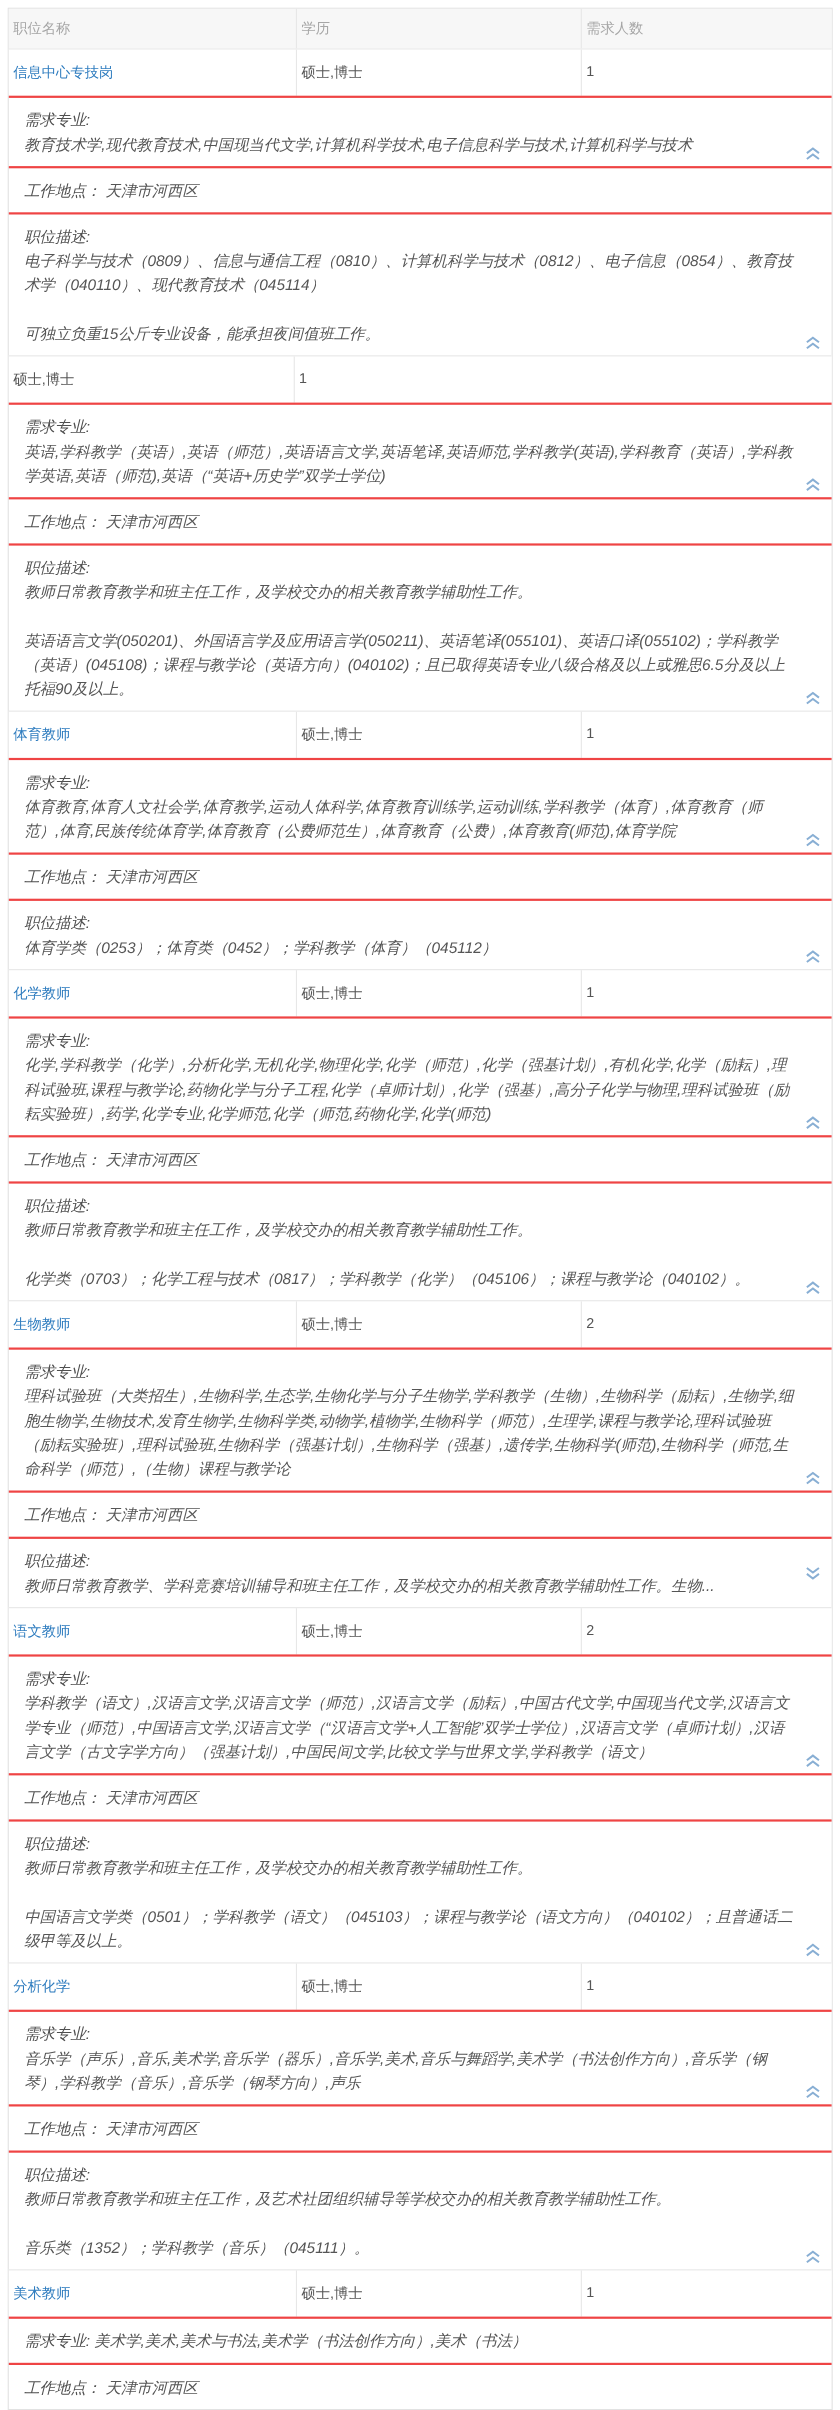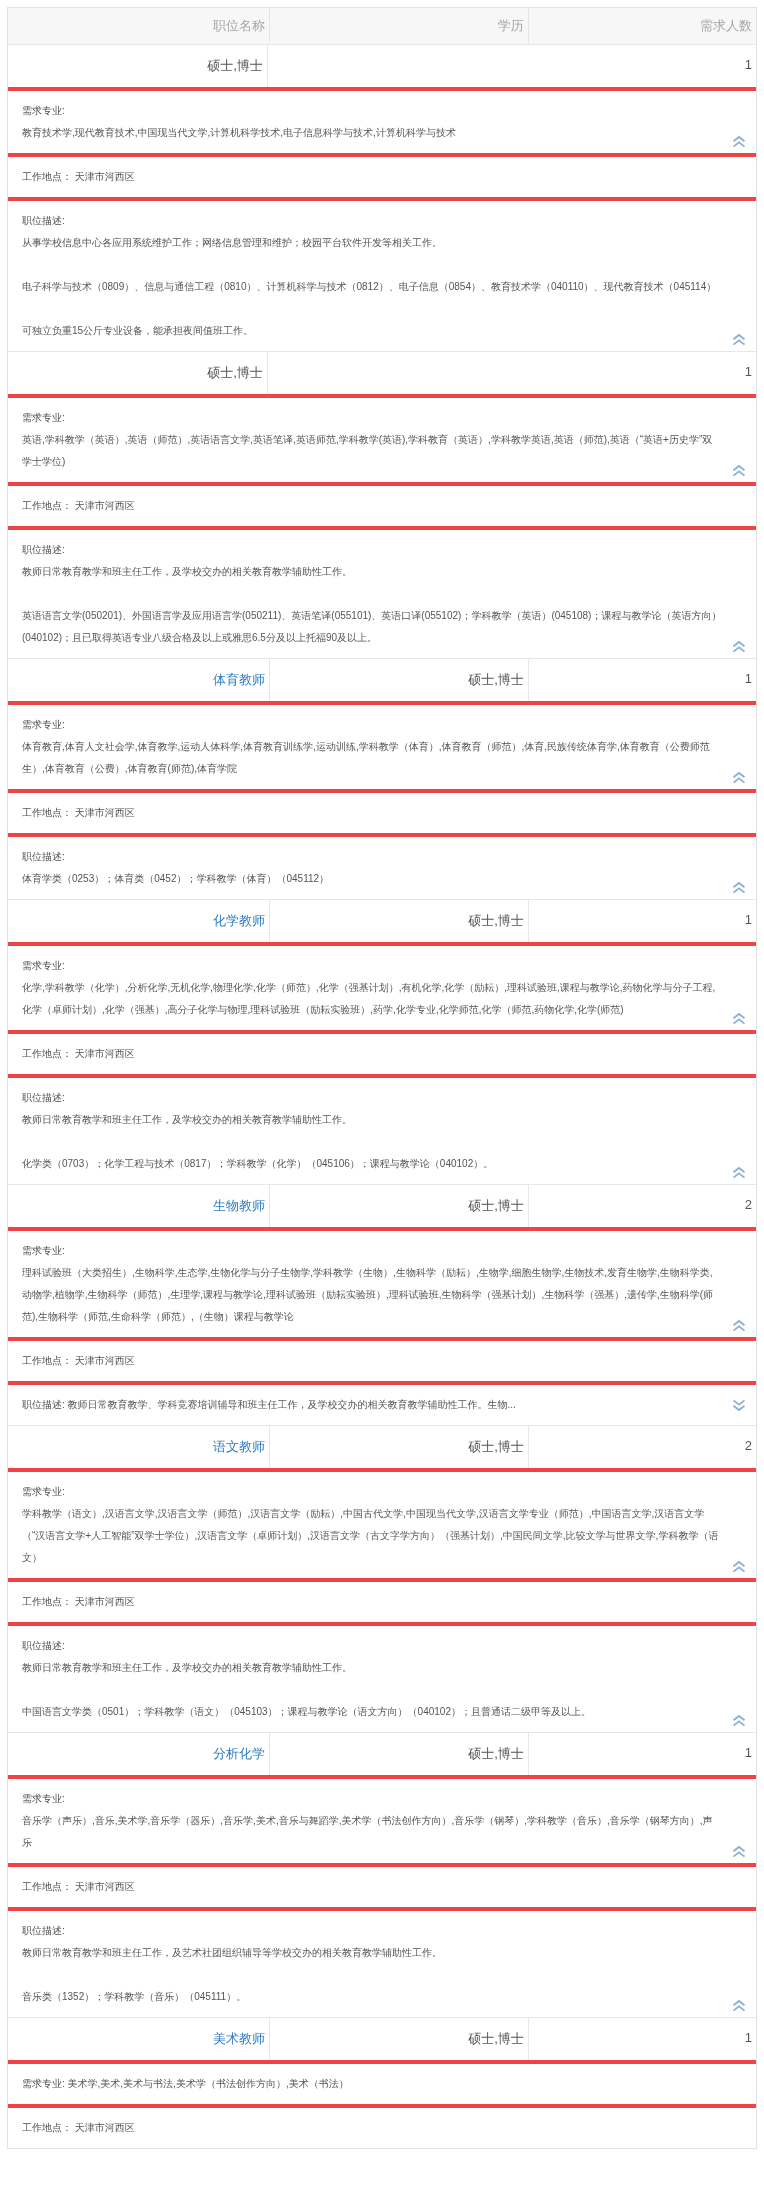--- a/index.html
+++ b/index.html
@@ -6,40 +6,41 @@
   body {
     margin: 0;
     background: #ffffff;
     font-family: "Liberation Sans", "DejaVu Sans", sans-serif;
     color: #555;
   }
   .page { width: 764px; padding: 7px 7px 33px 7px; }
   .jobs-table { width: 750px; border: 1px solid #e2e2e2; background: #fff; }
 
   .row3 { display: flex; width: 100%; }
-  .row3 .cell { text-align: right; font-size: 13px; }
+  .row3 .cell { text-align: left; font-size: 13px; }
   .row3 .cell + .cell { border-left: 1px solid #e7e7e7; }
   .cell-name   { width: 34.9%; }
   .cell-degree { width: 34.6%; }
   .cell-count  { flex: 1; }
 
   .thead { background: #f7f7f7; }
   .thead .cell { color: #a6a6a6; padding: 9px 4px; }
 
   .pos-row { border-top: 1px solid #e7e7e7; background: #fff; }
   .pos-row .cell { padding: 12px 4px; color: #555; }
   .pos-row .cell-name a { color: #2e7cbf; text-decoration: none; cursor: pointer; }
 
   .block {
     position: relative;
-    border-top: 4px solid #ef4444;
+    border-top: 2px solid #ef4444;
     padding: 9px 34px 9px 14px;
-    font-size: 10px;
+    font-size: 14px;
     line-height: 22px;
     color: #555;
+    font-style: italic;
   }
   .block .label { color: #4f4f4f; }
   .block.stacked .label { display: block; }
   .block.inline .content { white-space: nowrap; overflow: hidden; display: inline; }
   .block.inline { padding-right: 44px; }
   .para + .para { margin-top: 22px; }
 
   .loc-block { padding-right: 14px; }
 
   .chevron {
@@ -59,41 +60,44 @@
 <div class="page">
   <div class="jobs-table">
     <div class="row3 thead">
       <div class="cell cell-name">职位名称</div>
       <div class="cell cell-degree">学历</div>
       <div class="cell cell-count">需求人数</div>
     </div>
     <div id="table-body">
   <div>
     <div class="row3 pos-row">
+      <div class="cell cell-name">
+        <a>信息中心专技岗</a>
+      </div>
       <div class="cell cell-degree">硕士,博士</div>
       <div class="cell cell-count">1</div>
     </div>
 
     <div class="block stacked">
       <span class="label">需求专业:</span><span class="content">教育技术学,现代教育技术,中国现当代文学,计算机科学技术,电子信息科学与技术,计算机科学与技术</span>
       <span class="chevron">
         <svg width="16" height="14" viewBox="0 0 16 14">
           <path d="M2.5 6.2 L8 2 L13.5 6.2" fill="none" stroke="#89afd4" stroke-width="1.8"></path>
           <path d="M2.5 11.6 L8 7.4 L13.5 11.6" fill="none" stroke="#89afd4" stroke-width="1.8"></path>
         </svg>
       </span>
     </div>
 
     <div class="block loc-block">
       <span class="label">工作地点：</span>
       <span class="content">天津市河西区</span>
     </div>
 
     <div class="block stacked">
-      <span class="label">职位描述:</span><span class="content"><div class="para">从事学校信息中心各应用系统维护工作；网络信息管理和维护；校园平台软件开发等相关工作。</div><div class="para">电子科学与技术（0809）、信息与通信工程（0810）、计算机科学与技术（0812）、电子信息（0854）、教育技术学（040110）、现代教育技术（045114）</div><div class="para">可独立负重15公斤专业设备，能承担夜间值班工作。</div></span>
+      <span class="label">职位描述:</span><span class="content"><div class="para">电子科学与技术（0809）、信息与通信工程（0810）、计算机科学与技术（0812）、电子信息（0854）、教育技术学（040110）、现代教育技术（045114）</div><div class="para">可独立负重15公斤专业设备，能承担夜间值班工作。</div></span>
       <span class="chevron">
         <svg width="16" height="14" viewBox="0 0 16 14">
           <path d="M2.5 6.2 L8 2 L13.5 6.2" fill="none" stroke="#89afd4" stroke-width="1.8"></path>
           <path d="M2.5 11.6 L8 7.4 L13.5 11.6" fill="none" stroke="#89afd4" stroke-width="1.8"></path>
         </svg>
       </span>
     </div>
   </div>
 
   <div>

